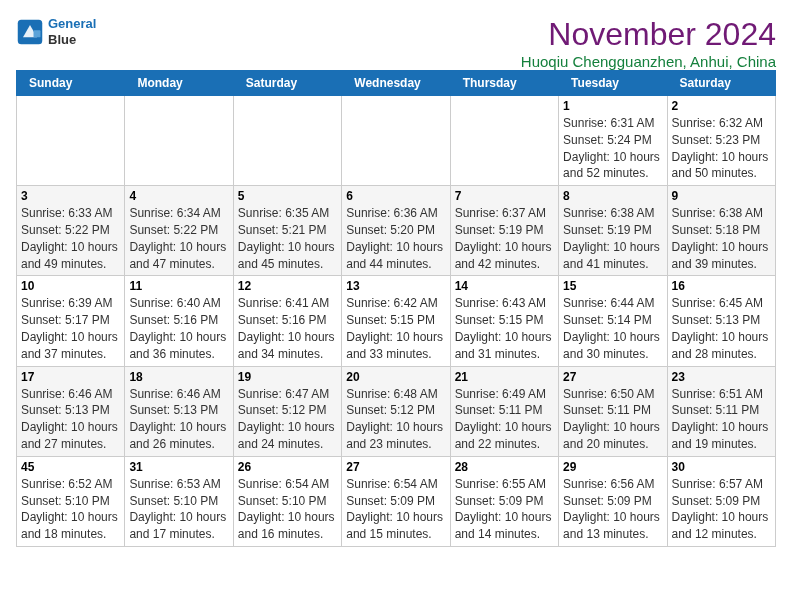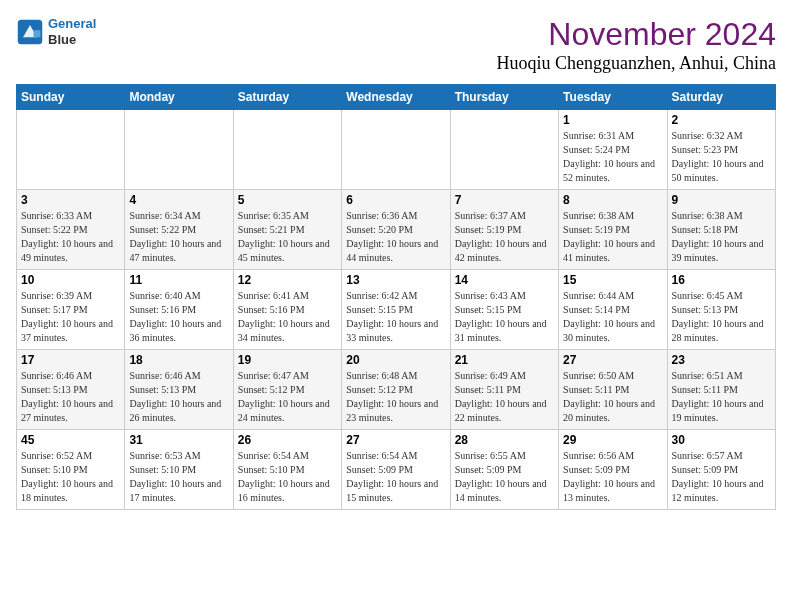--- a/index.html
+++ b/index.html
@@ -7,21 +7,20 @@
       font-family: Arial, sans-serif;
       background: #fff;
       width: 792px;
       min-height: 612px;
       padding: 16px;
     }
     .header {
       display: flex;
       justify-content: space-between;
       align-items: flex-start;
-      margin-bottom: 10px;
     }
     .logo {
       display: flex;
       align-items: center;
       gap: 4px;
     }
     .logo-text {
       font-size: 13px;
       font-weight: bold;
       color: #333;
@@ -34,33 +33,32 @@
     }
     .title-block {
       text-align: right;
     }
     .month-title {
       font-size: 32px;
       font-weight: normal;
       color: #701a75;
     }
     .location {
-      font-size: 18px;
-      color: #000000;
-      font-family: Liberation Serif, serif;
+      font-size: 15px;
+      color: #15803d;
     }
     .calendar {
       width: 100%;
       border-collapse: collapse;
       font-size: 11px;
     }
     .calendar th {
       background: #1a6fb5;
       color: #fff;
-      padding: 5px 4px;
+      padding: 5px 12px;
       text-align: left;
       font-size: 12px;
       font-weight: bold;
       border: 1px solid #1a6fb5;
     }
     .calendar td {
       border: 1px solid #ccc;
       vertical-align: top;
       padding: 3px 4px;
       height: 80px;
@@ -71,23 +69,22 @@
       background: #f5f5f5;
     }
     .day-number {
       font-weight: bold;
       font-size: 12px;
       margin-bottom: 2px;
       color: #000;
     }
     .day-info {
       color: #333;
-      font-size: 10px;
+      font-size: 12px;
       line-height: 1.4;
-      font-family: Liberation Serif, serif;
     }
     .empty-cell {
       background: #fff !important;
     }
   </style>
 </head>
 <body>
 
 <div class="header">
   <div class="logo">

